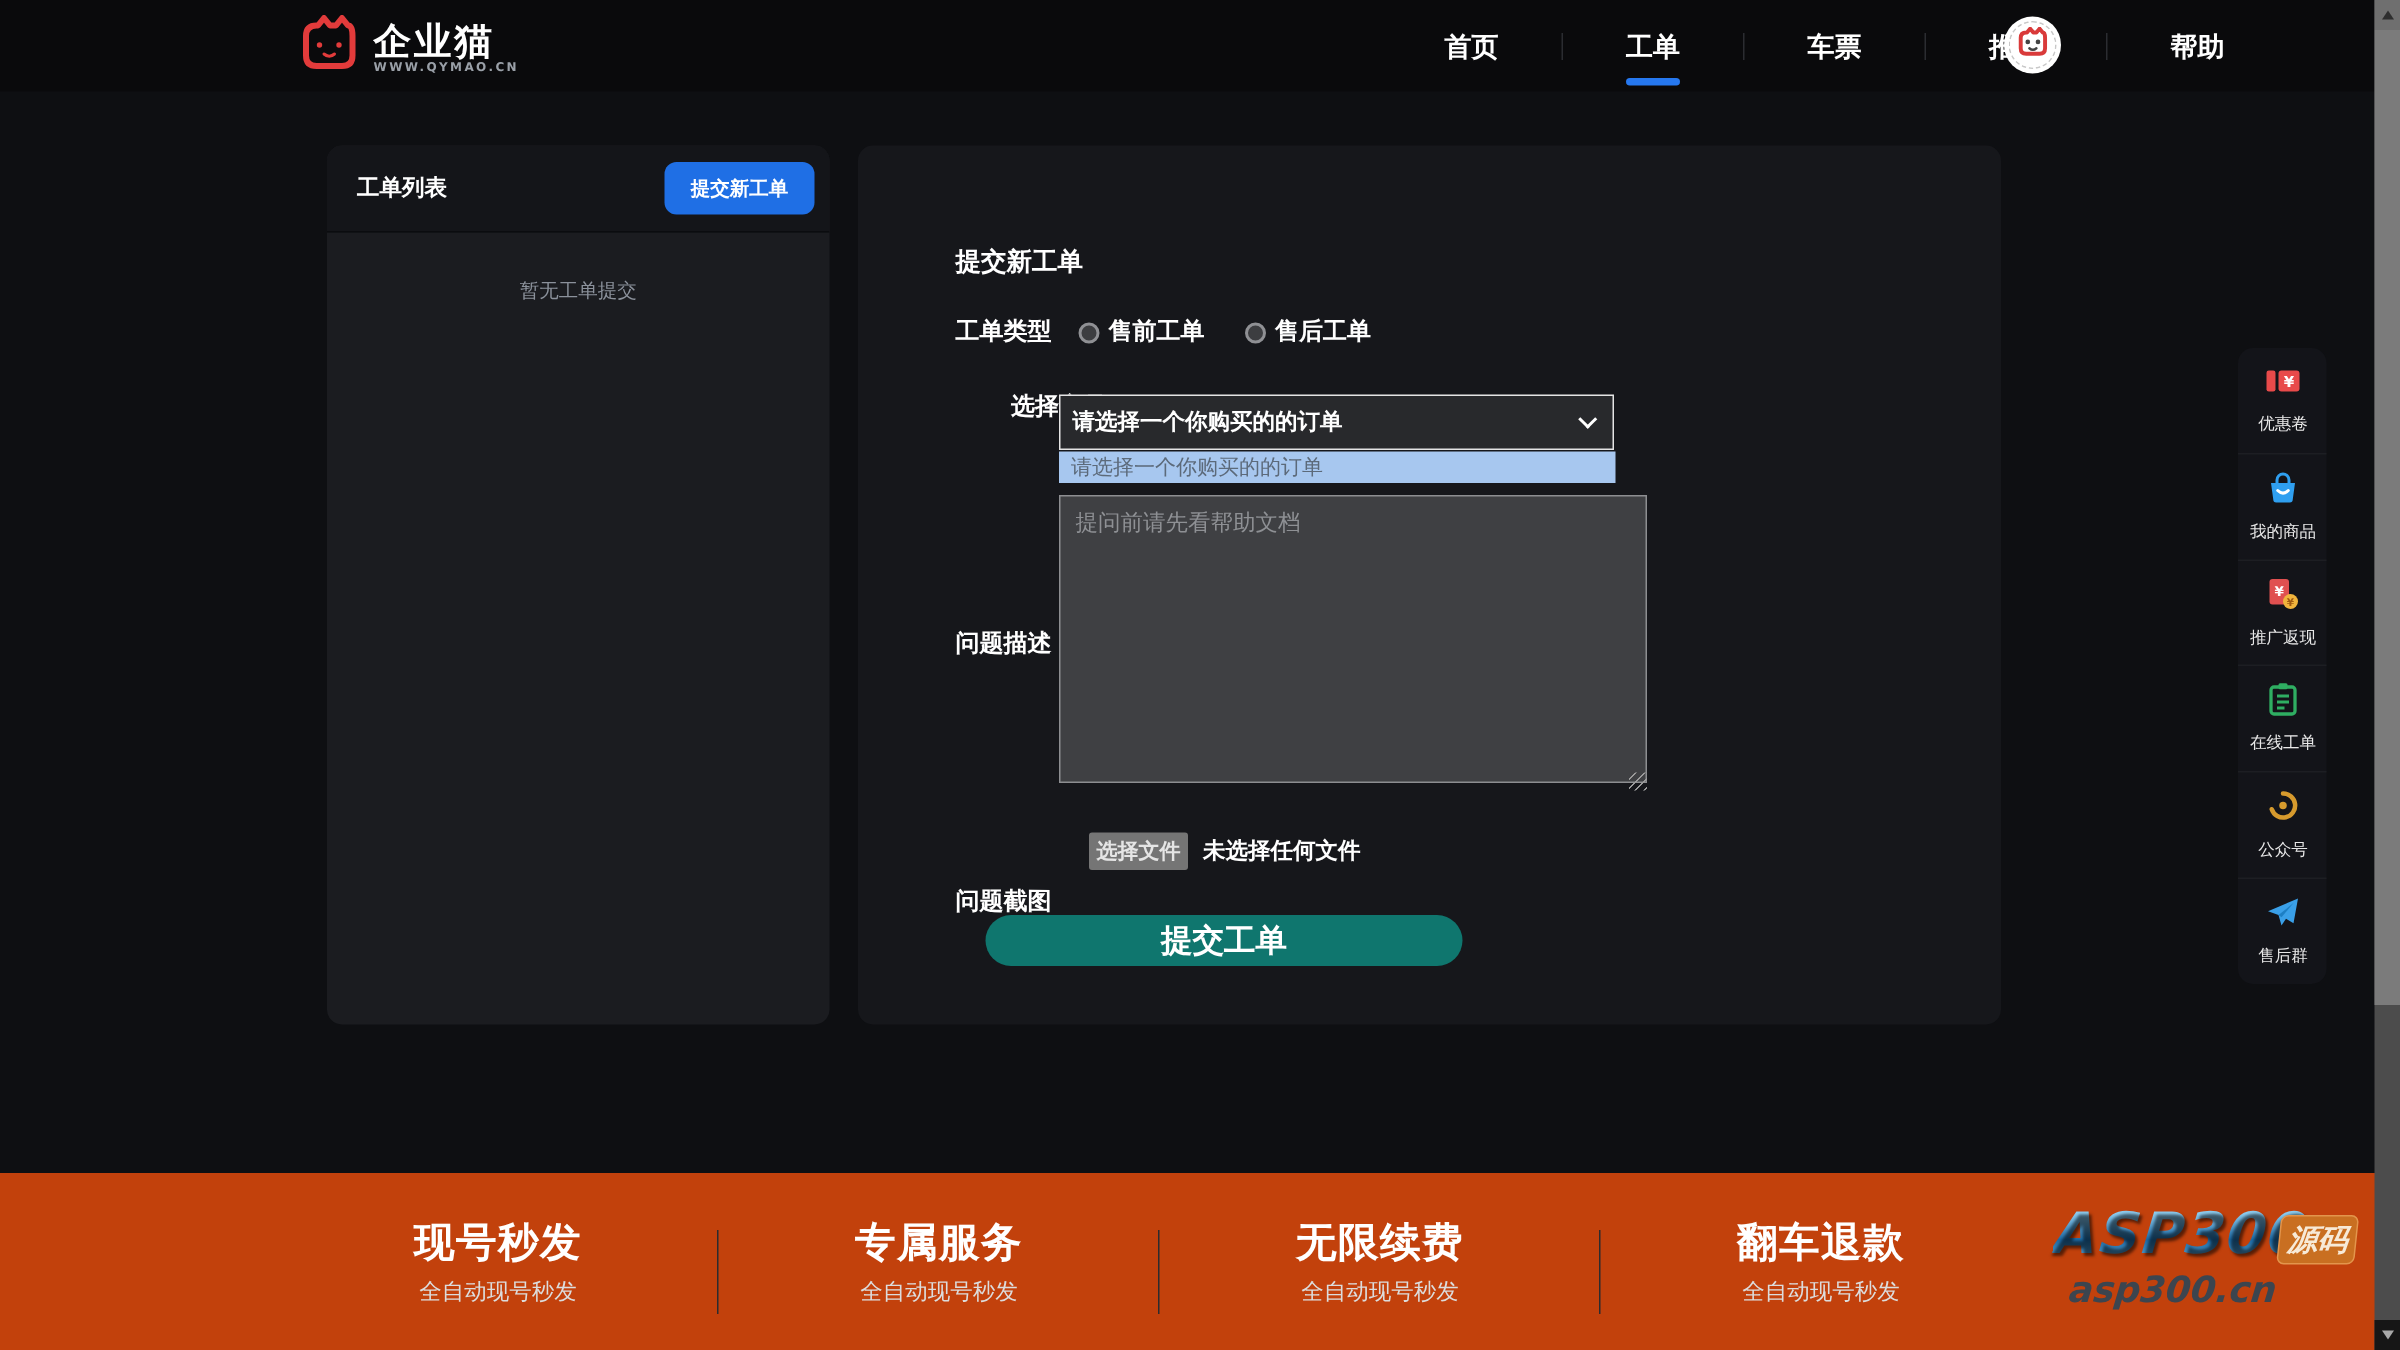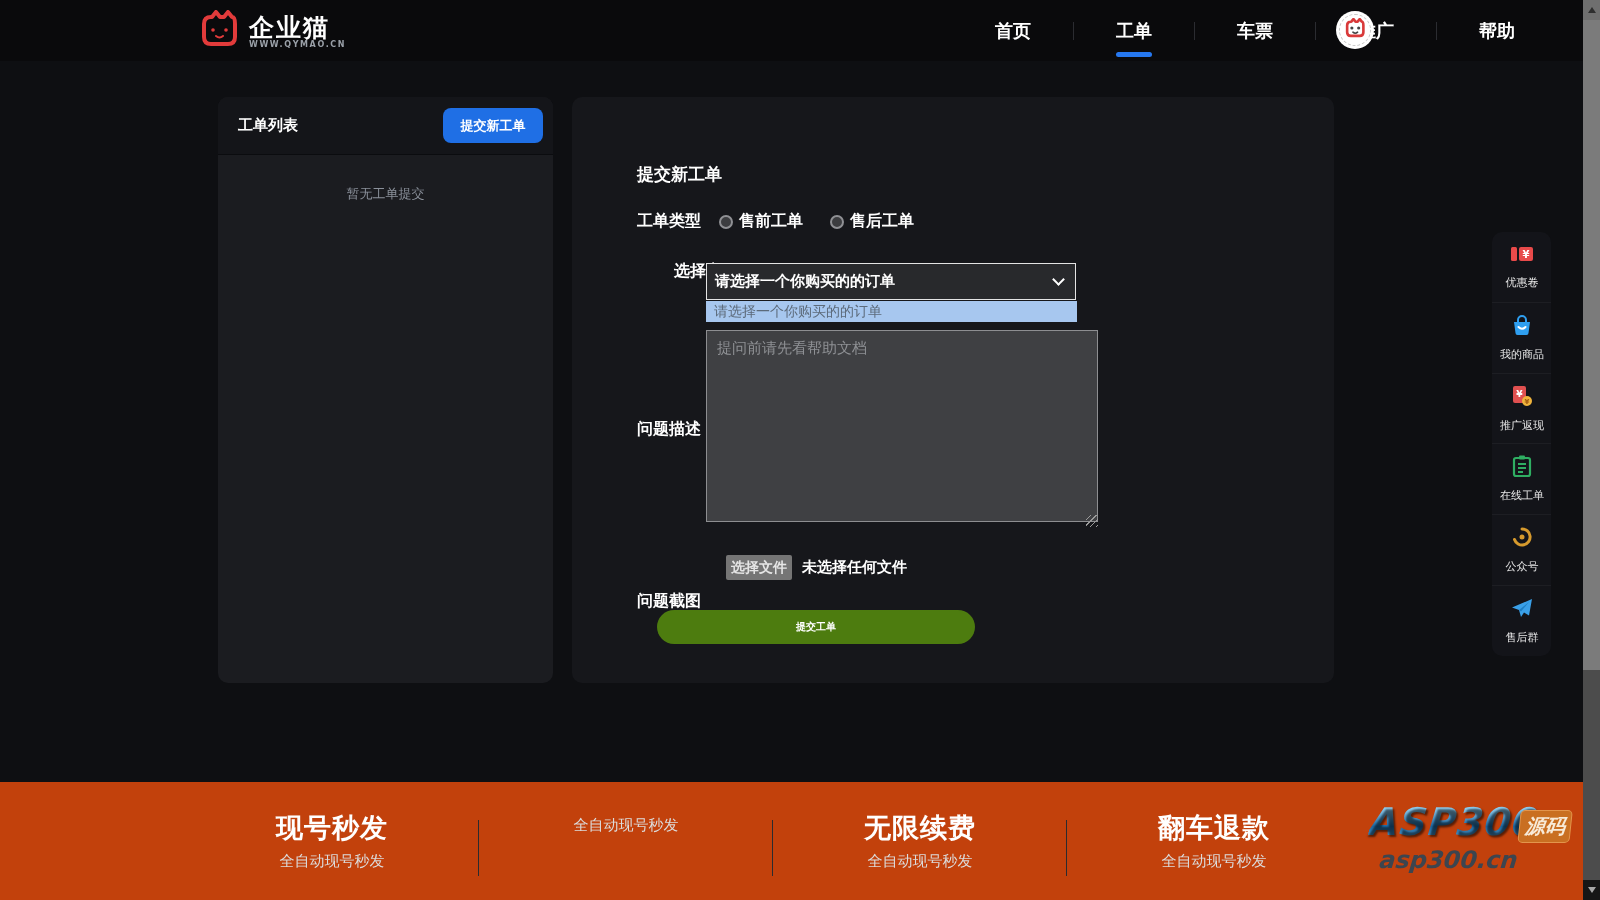--- a/index.html
+++ b/index.html
@@ -5,21 +5,21 @@
   * { margin:0; padding:0; box-sizing:border-box; }
   html,body { width:1600px; height:900px; overflow:hidden; }
   body { position:relative; background:#0e0f12; color:#f2f2f2;
          font-family:"DejaVu Sans","Liberation Sans",sans-serif; }
 
   
   .header { position:absolute; top:0; left:0; width:1600px; height:61px; background:#0a0a0c;padding-left:40px; }
   .logo-wrap { position:absolute; left:198px; top:10px; display:flex; align-items:center; gap:9px; }
   .logo-txt-cn { font-size:25px; font-weight:900; color:#fff; letter-spacing:2px; line-height:1; }
   .logo-txt-url { font-size:8px; color:#9aa0a8; font-weight:700; letter-spacing:1.6px; margin-top:0; }
-  .nav { position:absolute; left:970px; top:0; height:61px; display:flex; align-items:center;gap:17px; }
+  .nav { position:absolute; left:938px; top:0; height:61px; display:flex; align-items:center;gap:17px; }
   .nav-item { position:relative; padding:0 25px; font-size:18px; font-weight:700; color:#fff; cursor:pointer; white-space:nowrap; }
   .nav-div { width:1px; height:18px; background:#2b2c31; }
   .nav-underline { position:absolute; left:50%; transform:translateX(-50%); bottom:-14px;
                    width:36px; height:5px; border-radius:3px; background:#2678f0; }
   .avatar { position:absolute; left:1336px; top:11px; width:38px; height:38px; border-radius:50%;
             background:#fff; display:flex; align-items:center; justify-content:center; cursor:pointer; }
   .avatar-ring { position:absolute; inset:3px; border:1px dashed #c8c8c8; border-radius:50%; }
 
   
   .ticket-panel { position:absolute; left:218px; top:97px; width:335px; height:586px;
@@ -56,22 +56,22 @@
                resize:none; font-family:inherit; }
   .desc-area::placeholder { color:#8e9094; }
   .resize-grip { position:absolute; left:514px; top:418px; width:12px; height:12px;
                  background:repeating-linear-gradient(135deg, transparent 0 3px, #9a9a9a 3px 4px); }
 
   .file-btn { position:absolute; left:154px; top:458px; width:66px; height:25px; background:#757575;
               border:none; border-radius:2px; color:#e5e5e5; font-size:14px; font-weight:700;
               cursor:pointer; font-family:inherit; }
   .file-status { position:absolute; left:230px; top:461px; font-size:15px; font-weight:700; color:#fff; }
 
-  .btn-submit { position:absolute; left:85px; top:513px; width:318px; height:34px; background:#4d7c0f;
-                border:none; border-radius:17px; color:#fff; font-size:10px; font-weight:700;
+  .btn-submit { position:absolute; left:85px; top:513px; width:318px; height:34px; background:#0f766e;
+                border:none; border-radius:17px; color:#fff; font-size:21px; font-weight:700;
                 cursor:pointer; font-family:inherit; }
 
   
   .side-menu { position:absolute; left:1492px; top:232px; width:59px; height:424px; background:#131419;
                border-radius:10px; display:flex; flex-direction:column; }
   .side-item { flex:1; display:flex; flex-direction:column; align-items:center; justify-content:center;
                gap:5px; cursor:pointer; border-bottom:1px solid #1d1e23; }
   .side-item:last-child { border-bottom:none; }
   .side-label { font-size:12px; color:#e8e8e8; white-space:nowrap; transform:scale(.92); }
 
@@ -257,20 +257,21 @@
   </div>
 </div>
 
 <div class="footer">
   <div class="foot-col" style="left:185px;">
     <div class="foot-title">现号秒发</div>
     <div class="foot-sub">全自动现号秒发</div>
   </div>
   <div class="foot-div" style="left:478px;"></div>
   <div class="foot-col" style="left:479px;">
+    <div class="foot-title">专属服务</div>
     <div class="foot-sub">全自动现号秒发</div>
   </div>
   <div class="foot-div" style="left:772px;"></div>
   <div class="foot-col" style="left:773px;">
     <div class="foot-title">无限续费</div>
     <div class="foot-sub">全自动现号秒发</div>
   </div>
   <div class="foot-div" style="left:1066px;"></div>
   <div class="foot-col" style="left:1067px;">
     <div class="foot-title">翻车退款</div>

